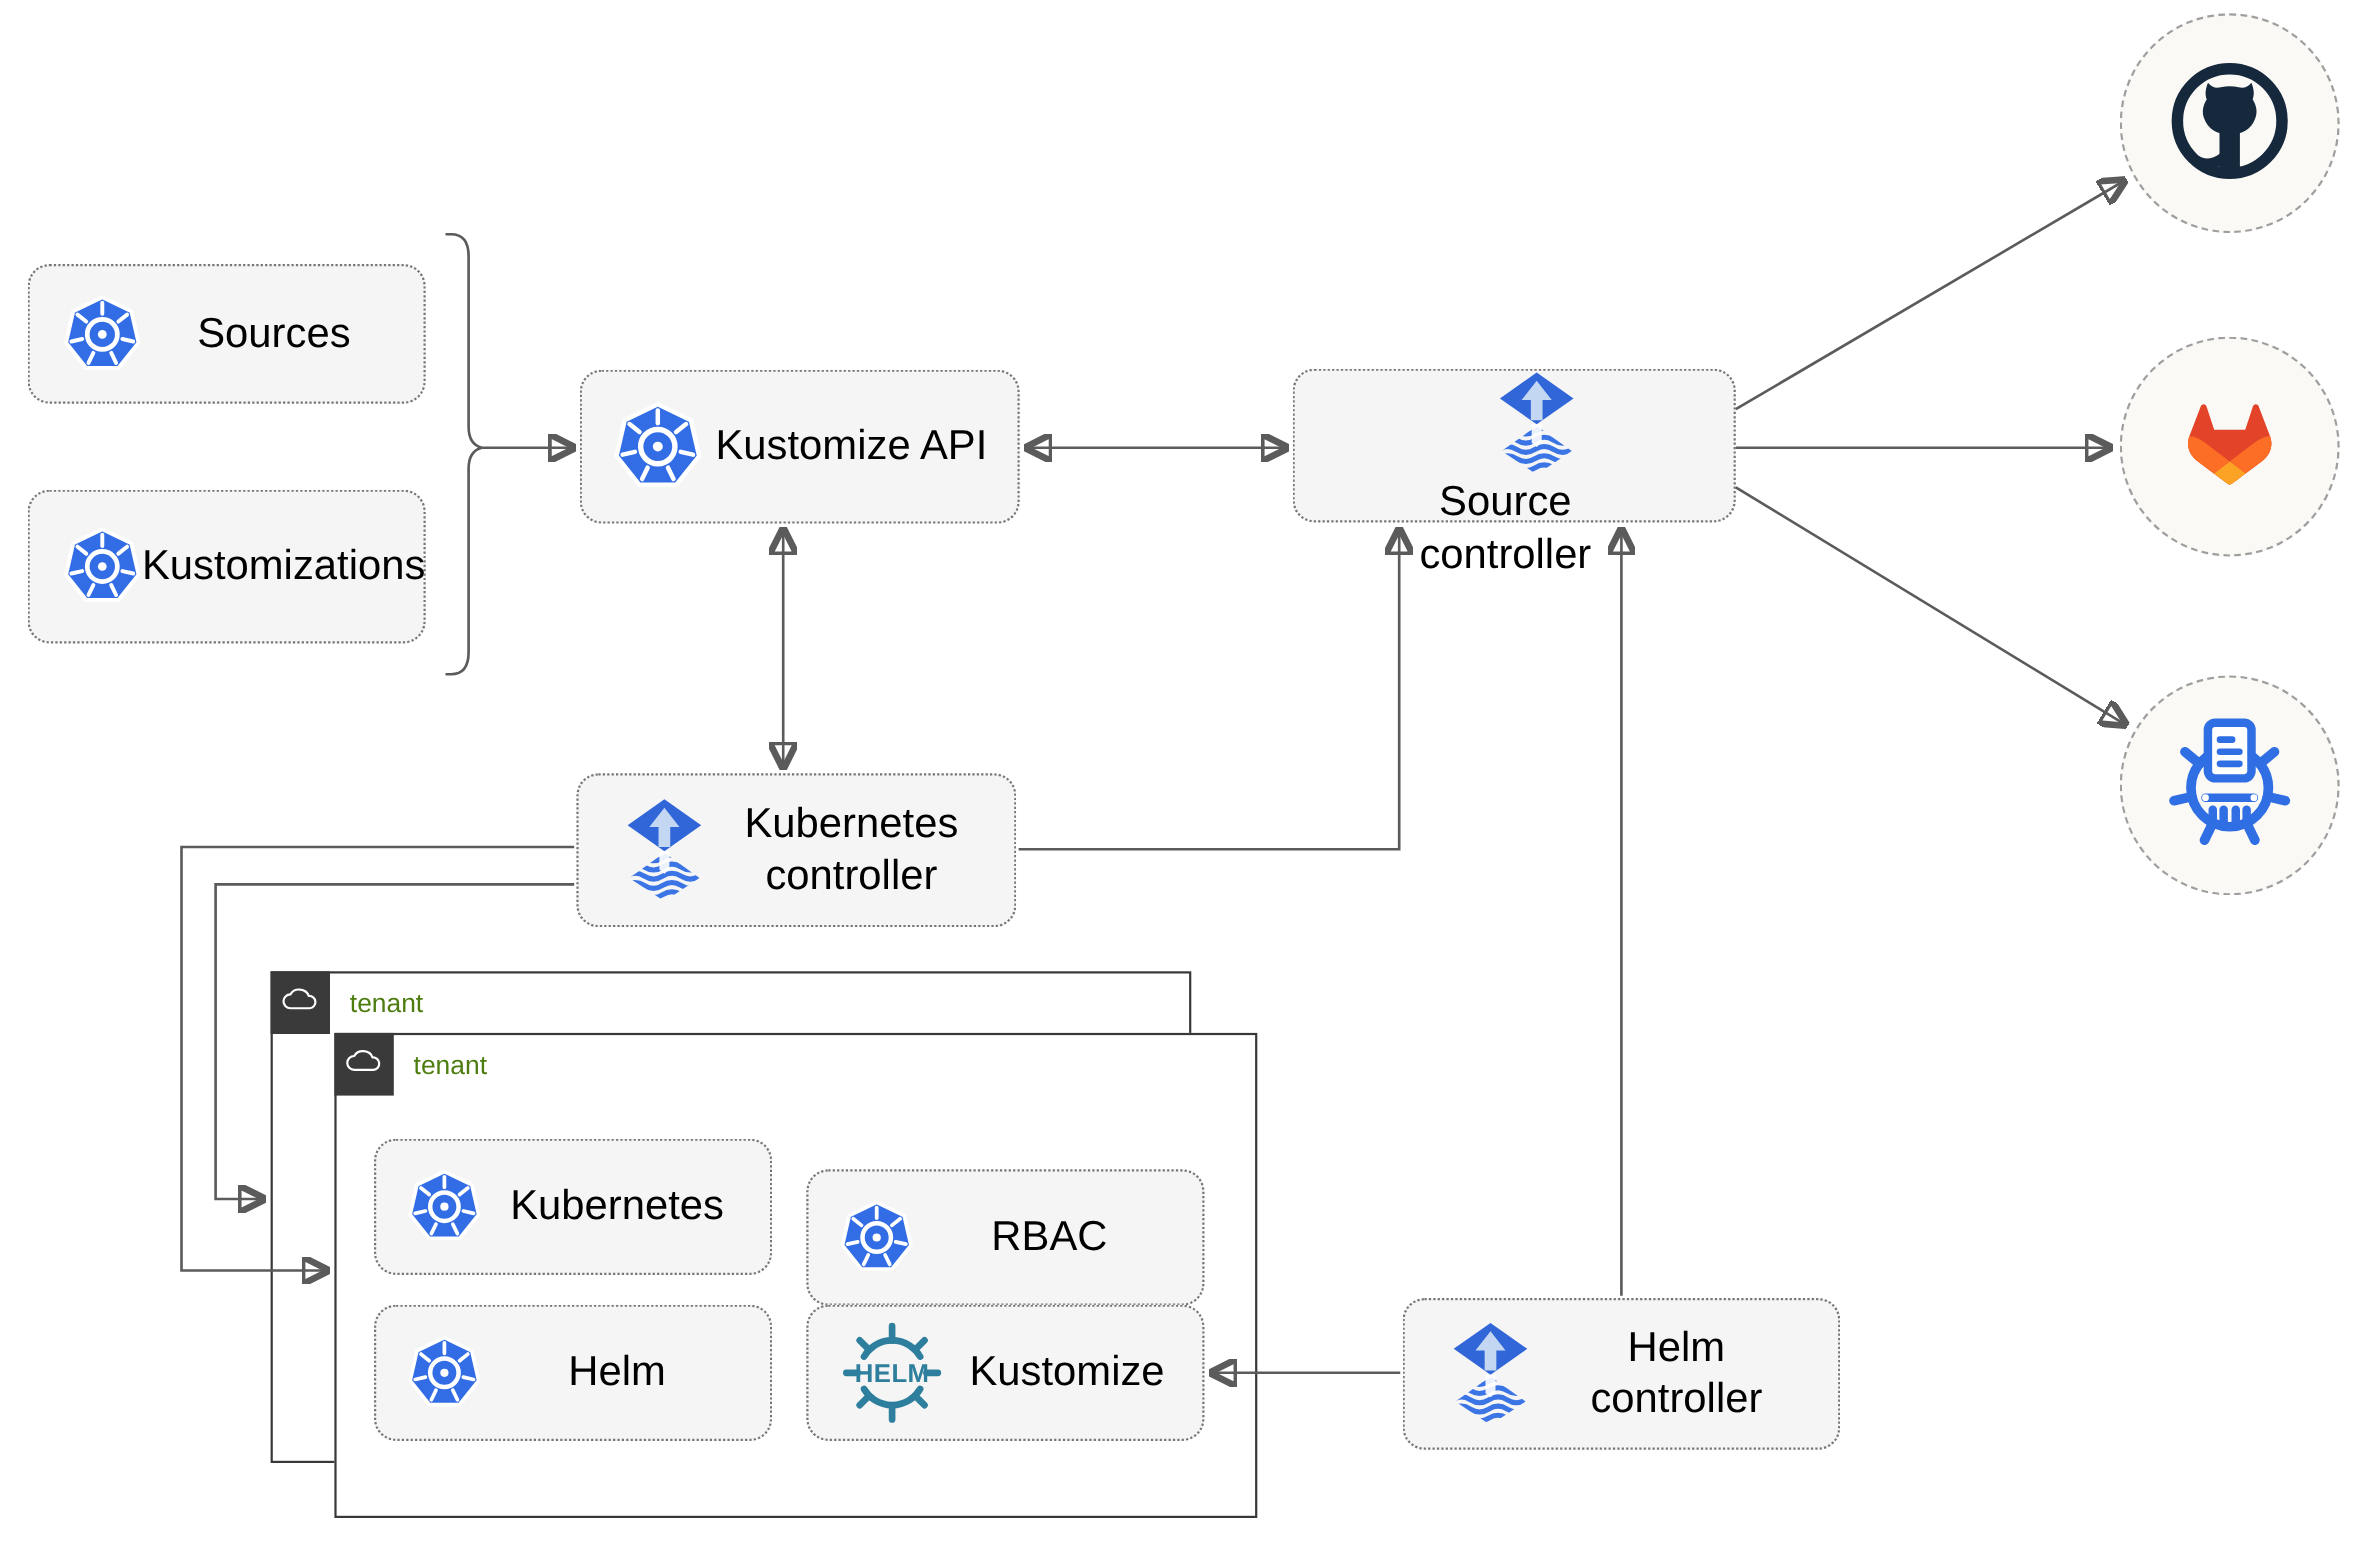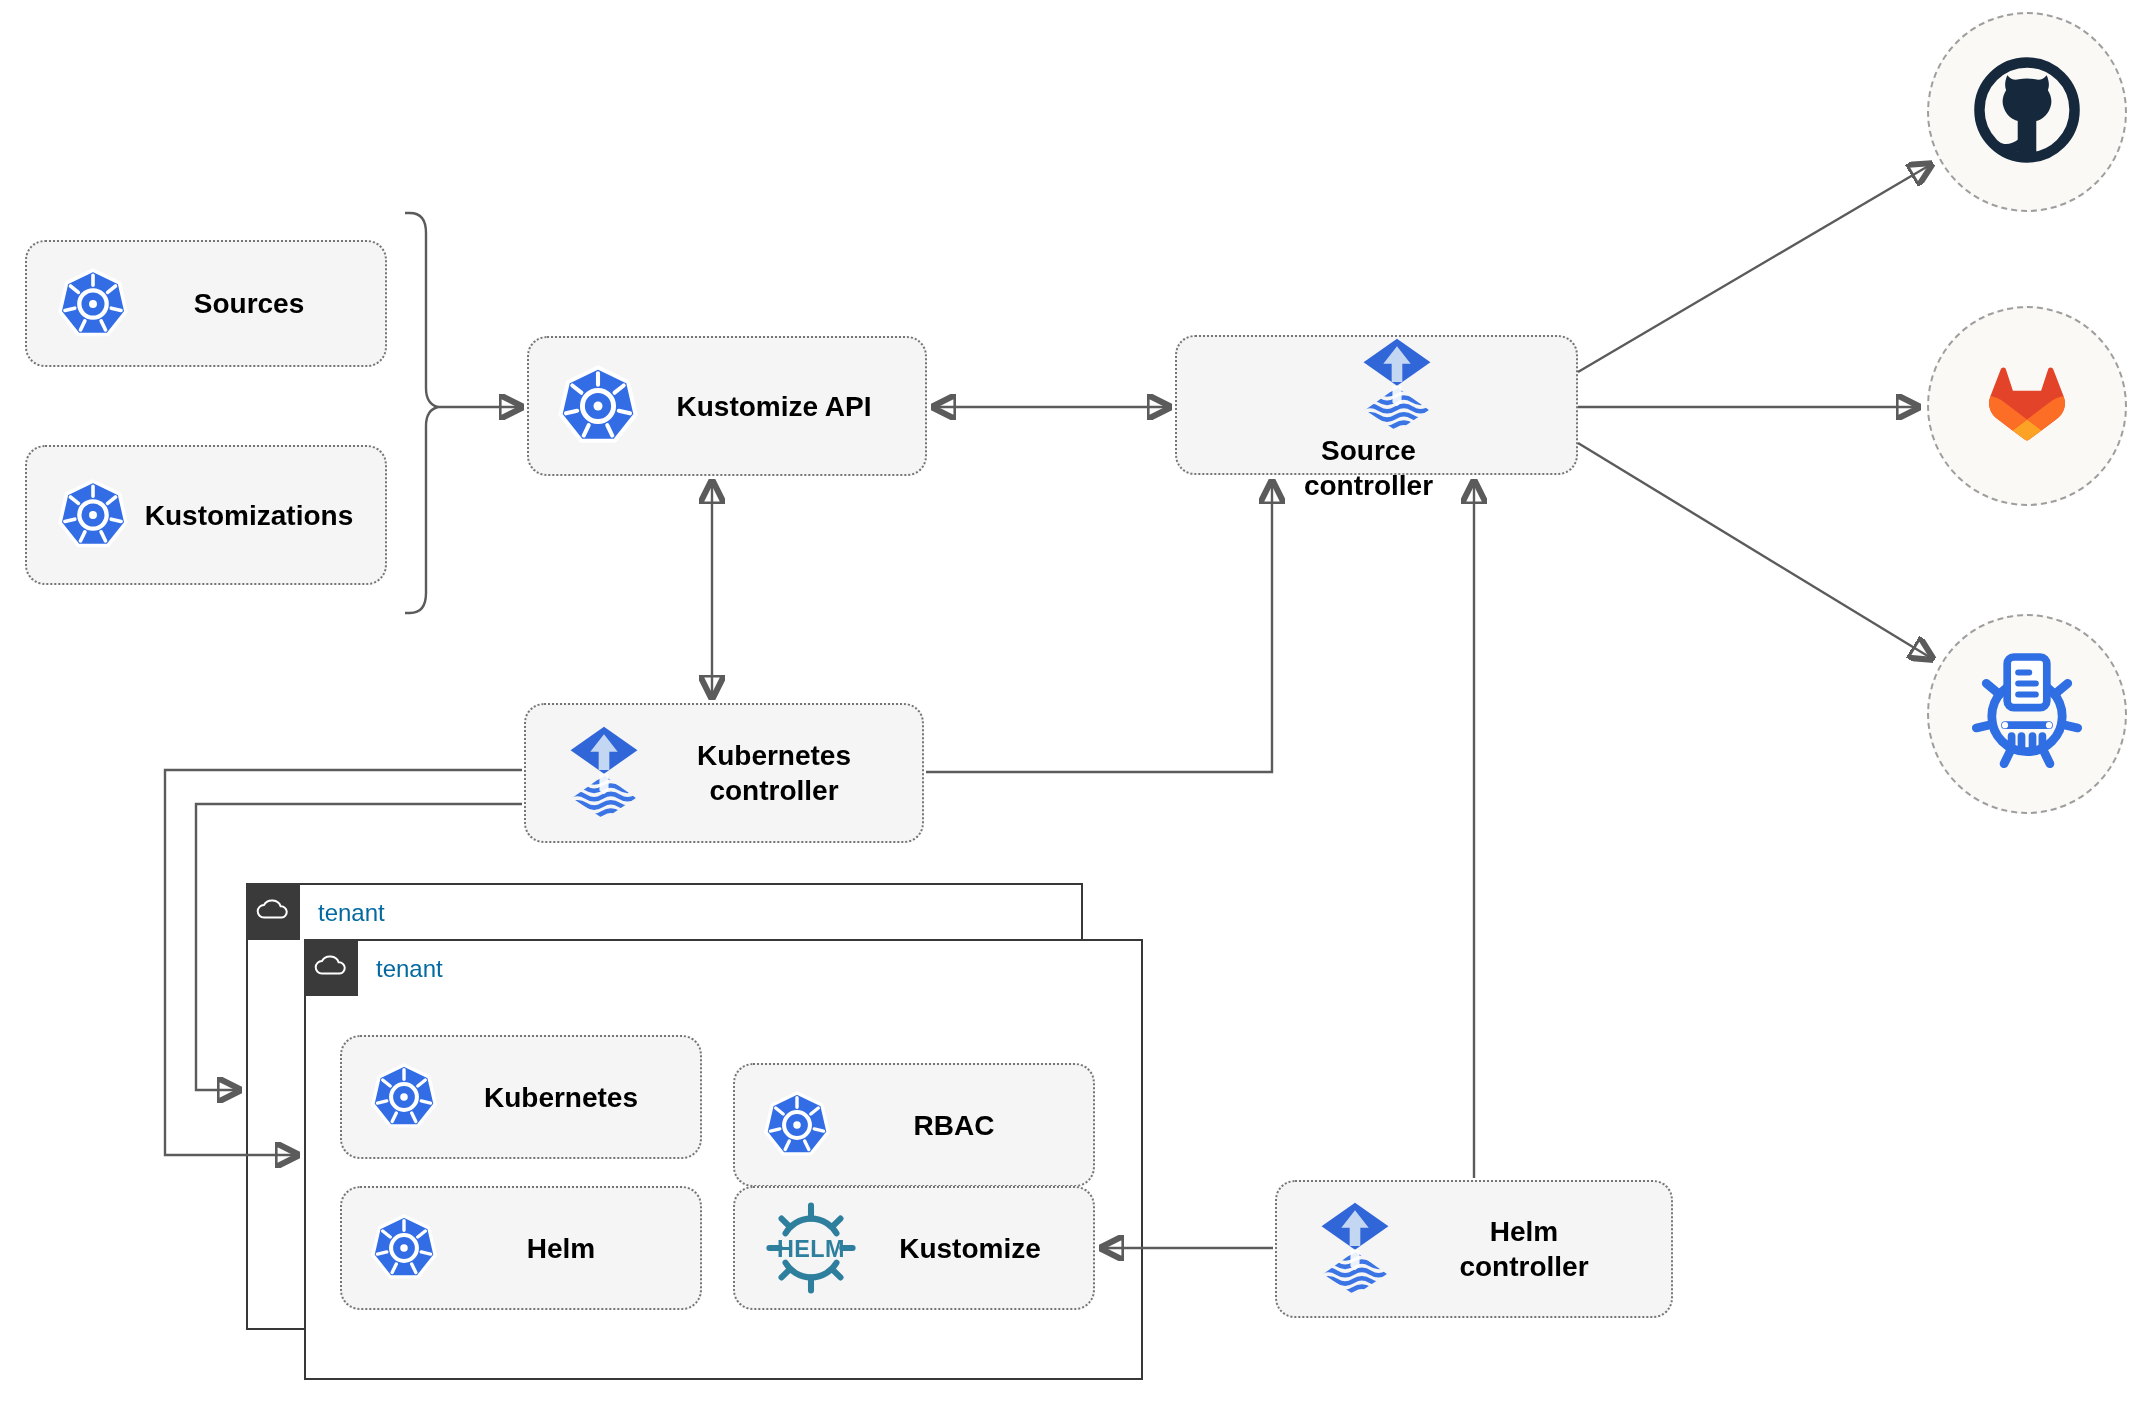--- a/index.html
+++ b/index.html
@@ -6,34 +6,34 @@
   #canvas{
     position:relative;width:2144px;height:1407px;background:#FFFFFF;
     font-family:"Liberation Sans",sans-serif;color:#000;overflow:hidden;
   }
   .node{
     position:absolute;background:#F5F5F5;border:2px dotted #757575;border-radius:20px;
     display:flex;align-items:center;box-sizing:border-box;z-index:3;
   }
   .node .icon{flex:0 0 auto;display:flex;align-items:center;justify-content:center;}
   .node .label{
-    flex:1;text-align:center;font-size:28px;line-height:1.25;color:#000;
-    white-space:pre-line;padding-right:16px;font-weight:bold;
+    flex:1;text-align:center;font-size:38px;line-height:1.25;color:#000;
+    white-space:pre-line;padding-right:16px;
   }
   .tenant{
     position:absolute;background:#FFFFFF;border:2.5px solid #383838;box-sizing:border-box;
   }
   .tenant-back{z-index:1;}
   .tenant-front{z-index:2;}
   .tenant-tab{
     position:absolute;left:-2.5px;top:-2.5px;width:54px;height:57px;background:#3A3A3A;
     display:flex;align-items:center;justify-content:center;
   }
   .tenant-label{
-    position:absolute;left:70px;top:14px;font-size:24px;color:#0369a1;
+    position:absolute;left:70px;top:14px;font-size:24px;color:#4d7c0f;
   }
   .provider{
     position:absolute;width:200px;height:200px;border-radius:50%;
     border:2.5px dashed #9E9E9E;background:#FAF9F6;box-sizing:border-box;
     display:flex;align-items:center;justify-content:center;z-index:3;
   }
   #overlay{position:absolute;left:0;top:0;z-index:50;pointer-events:none;}
   #overlay path{fill:none;stroke:#5B5B5B;stroke-width:2.4;}
 </style>
 </head>

